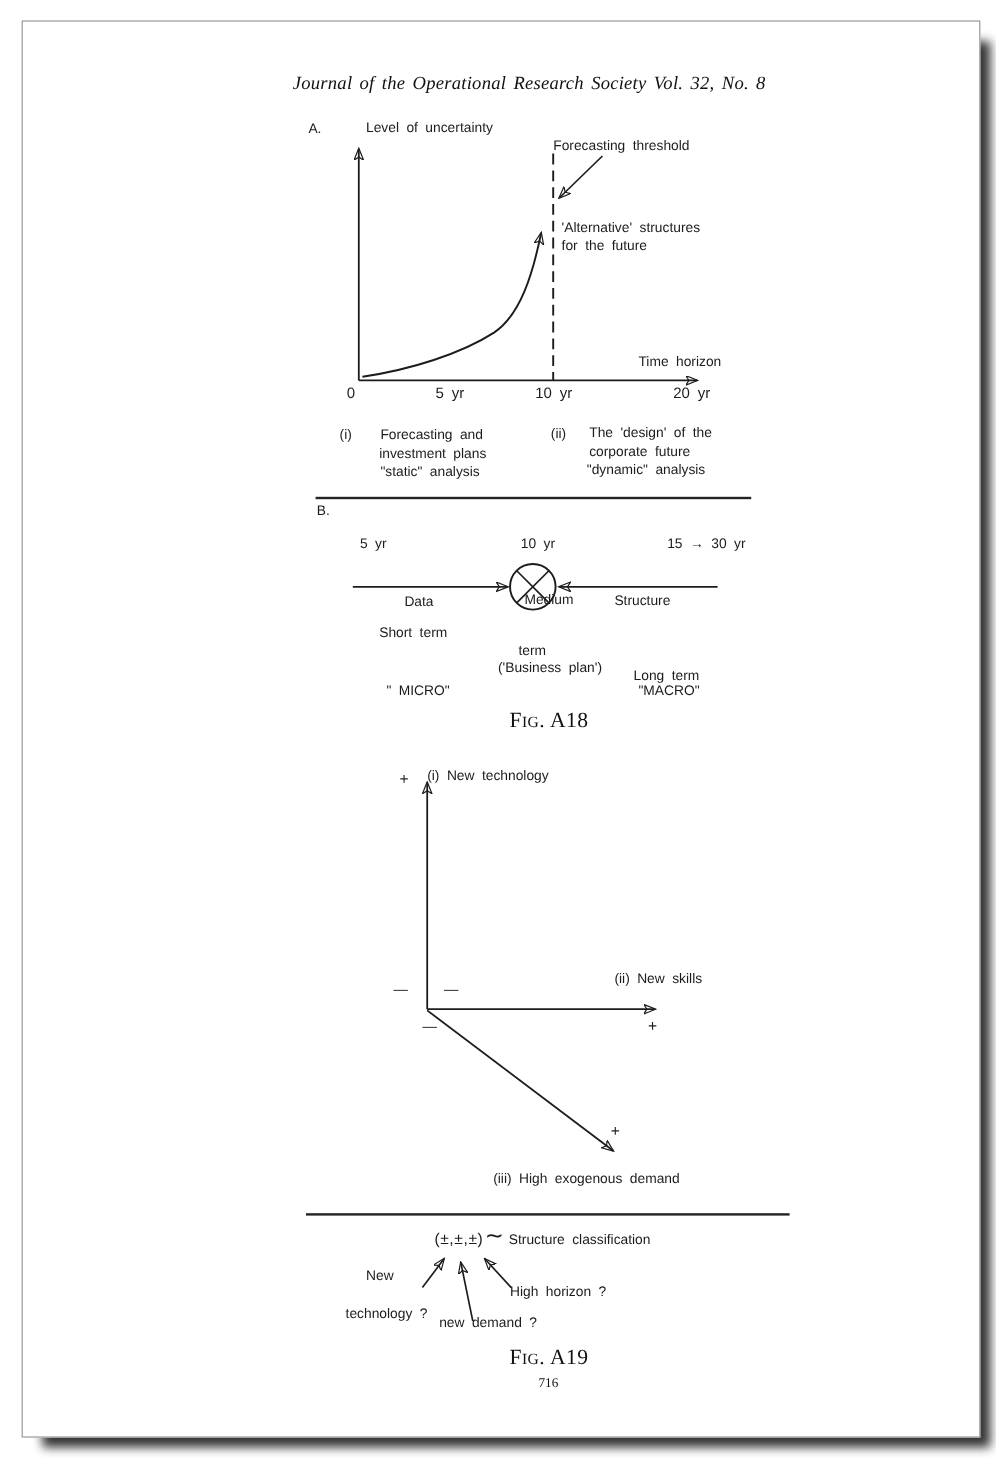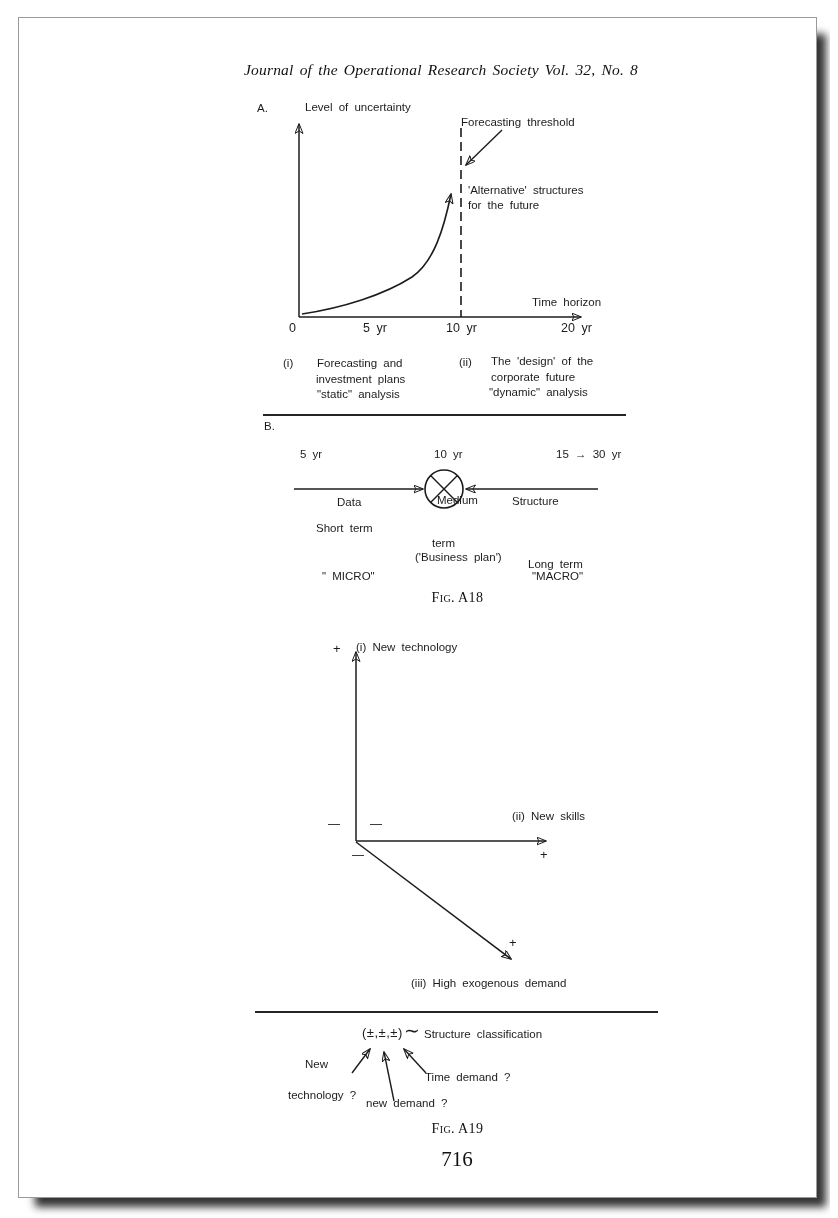--- a/index.html
+++ b/index.html
@@ -5,22 +5,22 @@
   html,body{margin:0;padding:0;background:#ffffff;}
   .canvas{position:relative;width:830px;height:1218px;background:#ffffff;overflow:hidden;}
   .sheet{position:absolute;left:18px;top:17px;width:797px;height:1179px;background:#ffffff;
          border:1px solid #9a9a9a;box-shadow:13px 13px 8px -4px rgba(0,0,0,0.8);}
   .t{position:absolute;font-family:"Liberation Sans",sans-serif;font-size:11.5px;color:#1c1c1c;
      white-space:nowrap;word-spacing:3px;line-height:1.15;}
   .tick{font-size:12.5px;}
   .hdr{position:absolute;font-family:"Liberation Serif",serif;font-style:italic;font-size:15.5px;
        color:#111;white-space:nowrap;text-align:center;letter-spacing:0.2px;word-spacing:2px;}
   .figcap{position:absolute;font-family:"Liberation Serif",serif;font-variant:small-caps;
-          font-size:14px;color:#111;text-align:center;letter-spacing:0.4px;}
-  .pageno{position:absolute;font-family:"Liberation Serif",serif;font-size:21px;color:#111;text-align:center;}
+          font-size:18px;color:#111;text-align:center;letter-spacing:0.4px;}
+  .pageno{position:absolute;font-family:"Liberation Serif",serif;font-size:11px;color:#111;text-align:center;}
   .rule{position:absolute;height:2px;background:#242424;}
   .minus{font-size:12px;letter-spacing:-1px;}
   .plus{font-size:13px;}
   svg{position:absolute;overflow:visible;}
   svg line,svg path,svg circle{stroke:#1c1c1c;fill:none;}
 </style>
 </head>
 <body>
 
 <div class="canvas">
@@ -127,17 +127,17 @@
       </marker>
     </defs>
     <line x1="12" y1="33" x2="30" y2="9" stroke-width="1.4" marker-end="url(#ah4)"></line>
     <line x1="54" y1="61" x2="44" y2="12" stroke-width="1.4" marker-end="url(#ah4)"></line>
     <line x1="86" y1="33" x2="64" y2="9" stroke-width="1.4" marker-end="url(#ah4)"></line>
   </svg>
 
   <div class="t" style="left:305px;top:1058px;">New</div>
   <div class="t" style="left:288px;top:1071px;margin-top:18px;">technology ?</div>
   <div class="t" style="left:366px;top:1097px;">new demand ?</div>
-  <div class="t" style="left:425px;top:1071px;">Time demand ?</div>
+  <div class="t" style="left:425px;top:1071px;">High horizon ?</div>
   <div class="figcap" style="left:420px;top:1121px;width:75px;">Fig. A19</div>
 
   <div class="pageno" style="left:413px;top:1147px;width:88px;">716</div>
 </div>
 
 </body></html>

